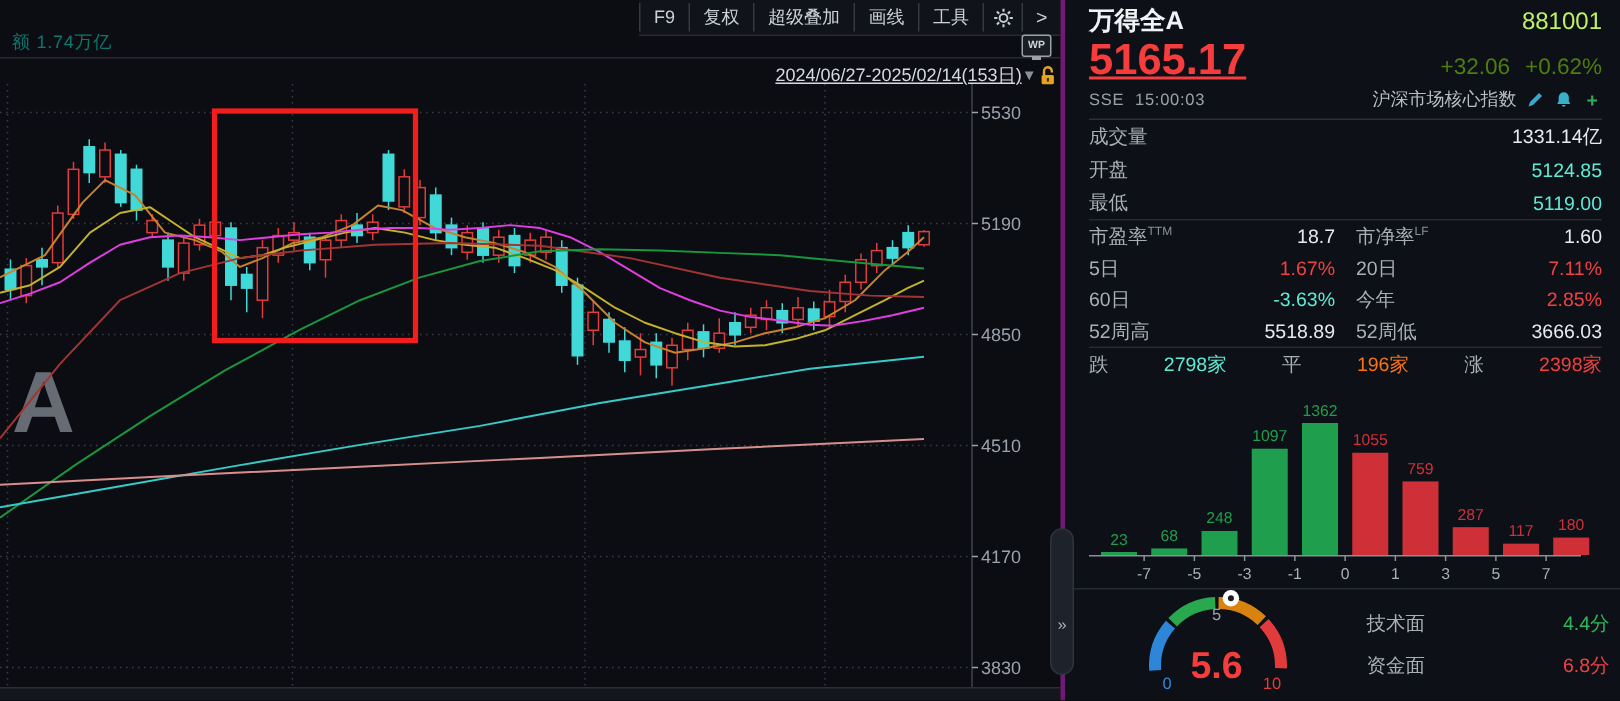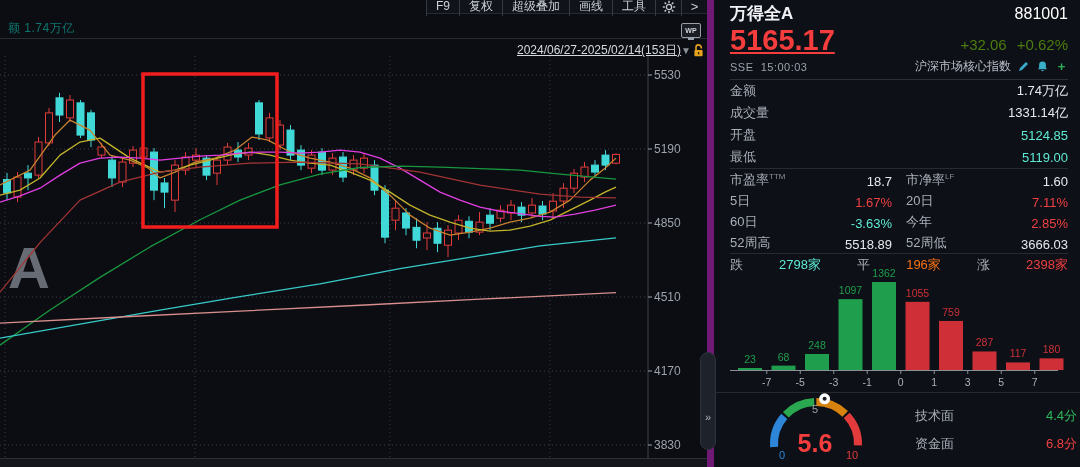--- a/index.html
+++ b/index.html
@@ -4,51 +4,51 @@
 <style>
   * { margin:0; padding:0; box-sizing:border-box; }
   html,body { width:1080px; height:467px; overflow:hidden; }
   body { background:#0b0d12; font-family:"Liberation Sans","DejaVu Sans",sans-serif; color:#c9ced6; position:relative; }
   .screen { position:absolute; inset:0; }
 
   
   .chart-pane { position:absolute; left:0; top:0; width:707px; height:467px; background:#0b0d12; }
   .header-line { position:absolute; left:0; top:38px; width:707px; border-top:1px solid #262a31; }
   .turnover { position:absolute; left:8px; top:20px; font-size:12px; color:#0f766e; letter-spacing:.5px; }
-  .toolbar { position:absolute; right:0; top:0; height:14px; display:flex; align-items:center; border-bottom:1px solid #262a31; background:#10131a; }
+  .toolbar { position:absolute; right:0; top:0; height:24px; display:flex; align-items:center; border-bottom:1px solid #262a31; background:#10131a; }
   .tbtn { font-size:12px; color:#ccd1d8; padding:0 9px; height:19px; line-height:19px; border-left:1px solid #343943; cursor:default; white-space:nowrap; }
   .ticon { width:26px; height:19px; display:flex; align-items:center; justify-content:center; border-left:1px solid #343943; }
   .chev { font-size:13px; color:#ccd1d8; }
   .wp-box { position:absolute; right:6px; top:23px; width:20px; height:15px; border:1px solid #9aa1ab; border-radius:2px; display:flex; align-items:center; justify-content:center; font-size:7px; font-weight:bold; color:#cfd4da; background:#1a1d24; }
   .wp-box:after { content:""; position:absolute; bottom:-3px; left:6px; width:6px; height:2px; background:#9aa1ab; }
   .date-row { position:absolute; right:1px; top:42px; display:flex; align-items:center; gap:0; }
   .date-link { font-size:12px; color:#d6dae0; text-decoration:underline; cursor:pointer; }
   .caret { font-size:10px; color:#8a9097; }
   .bottom-strip { position:absolute; left:0; bottom:0; width:707px; height:9px; background:#14161c; border-top:1px solid #2b2f37; }
   .expand-handle { position:absolute; left:700px; top:352px; width:16px; height:98px; background:#1e222a; border:1px solid #2e333c; border-radius:8px; display:flex; align-items:flex-end; justify-content:center; padding-bottom:26px; color:#aeb4bc; font-size:11px; cursor:pointer; z-index:5; }
 
   
-  .side-panel { position:absolute; left:707px; top:0; width:373px; height:467px; background:#0d1016; border-left:7px solid #701a75; }
+  .side-panel { position:absolute; left:707px; top:0; width:373px; height:467px; background:#0d1016; border-left:3px solid #701a75; }
   .sp-inner { position:absolute; left:16px; right:12px; top:0; }
   .p-head-row1 { display:flex; justify-content:space-between; align-items:baseline; margin-top:2px; }
   .idx-name { font-size:17px; font-weight:bold; color:#f0f2f6; }
-  .idx-code { font-size:16px; color:#ffffff; }
+  .idx-code { font-size:16px; color:#bef264; }
   .p-head-row2 { display:flex; justify-content:space-between; align-items:flex-end; margin-top:1px; }
   .px-last { font-size:29px; font-weight:bold; color:#f53d3d; line-height:1;text-decoration:underline; }
   .px-chg { font-size:15px; font-weight:normal; color:#4d7c0f; padding-bottom:2px; }
   .px-chg span { margin-left:10px; }
   .p-head-row3 { display:flex; justify-content:space-between; align-items:center; margin-top:3px; padding-bottom:4px; border-bottom:1px solid #2b2f37; }
   .sse { font-size:11px; color:#9aa1ab; letter-spacing:.5px; }
   .core-idx { font-size:12px; color:#b7bdc7; display:flex; align-items:center; gap:6px; }
   .mini-ic { width:13px; height:13px; display:inline-flex; align-items:center; justify-content:center; }
   .plus-ic { color:#2fae5a; font-size:13px; font-weight:bold; line-height:1; }
 
   .prow { height:22px; display:flex; justify-content:space-between; align-items:center; font-size:13px; }
   .prow2 { height:21px; display:flex; align-items:center; font-size:13px; }
-  .half { flex:1; display:flex; justify-content:space-between; align-items:flex-end;gap:36px; }
+  .half { flex:1; display:flex; justify-content:space-between; align-items:center;gap:36px; }
   .half.left { margin-right:14px; }
   .lbl { color:#a9afb9; }
   .lbl sup { font-size:8px; color:#8a9097; }
   .sep { border-top:1px solid #262a31; }
   .prow3 { height:19px; display:flex; justify-content:space-between; align-items:center; font-size:13px; margin-top:1px; }
   .v-white { color:#e6e9ee; } .v-green { color:#5eead4; } .v-red { color:#ef4043; } .v-gray { color:#f97316; }
 
   .gauge-wrap { position:absolute; left:0px; top:392px; width:373px; height:75px; border-top:1px solid #262a31; }
 </style>
 </head>
@@ -291,24 +291,20 @@
           <span class="mini-ic">
             <svg width="11" height="11" viewBox="0 0 11 11">
                 <path d="M5.5 0.5 a3.4 3.4 0 0 1 3.4 3.4 v2.6 l1 1.8 H1.1 l1-1.8 V3.9 A3.4 3.4 0 0 1 5.5 0.5 z M4.3 9 a1.2 1.2 0 0 0 2.4 0 z" fill="#3ab0c8"></path>
               </svg>
           </span>
           <span class="mini-ic plus-ic">+</span>
         </span>
       </div>
       <div id="panel-rows">
           <div class="prow">
-            <span class="lbl">金额</span>
-            <span class="v-white">1.74万亿</span>
-          </div>
-          <div class="prow">
             <span class="lbl">成交量</span>
             <span class="v-white">1331.14亿</span>
           </div>
           <div class="prow">
             <span class="lbl">开盘</span>
             <span class="v-green">5124.85</span>
           </div>
           <div class="prow">
             <span class="lbl">最低</span>
             <span class="v-green">5119.00</span>

